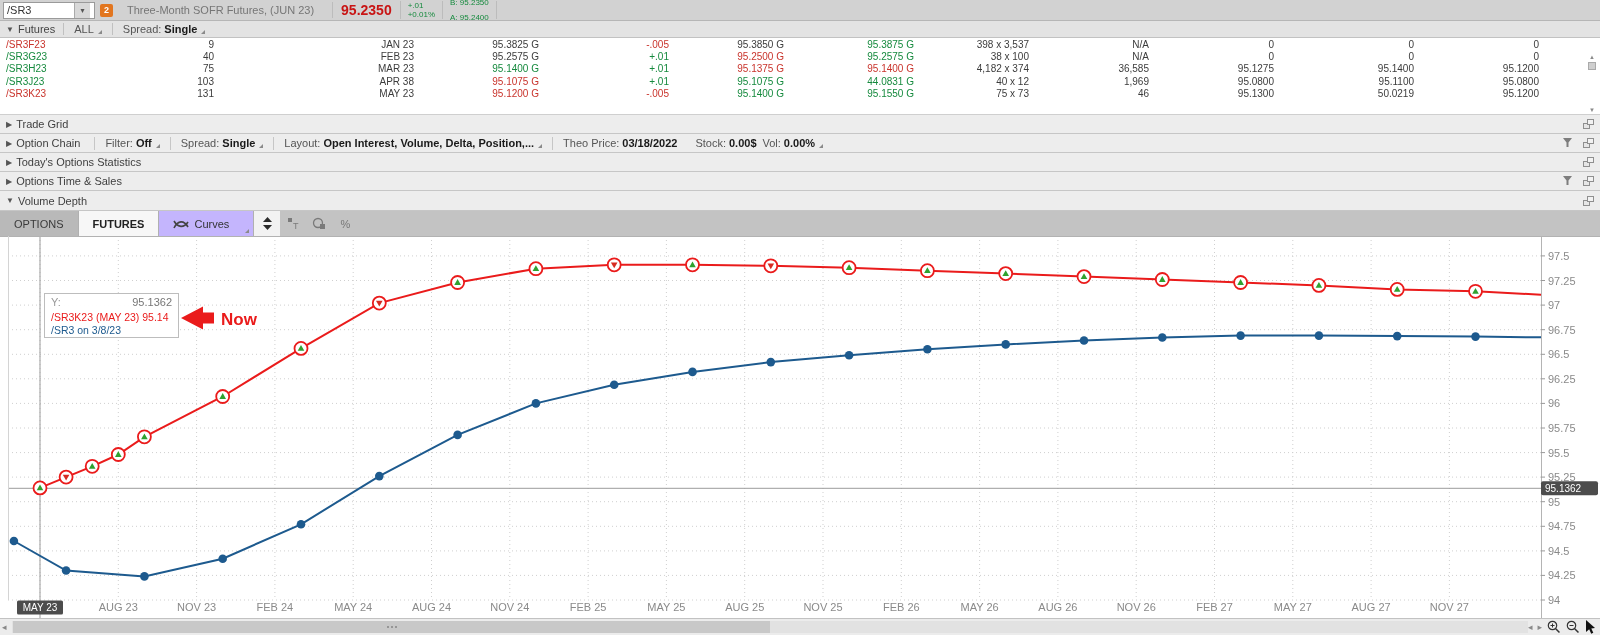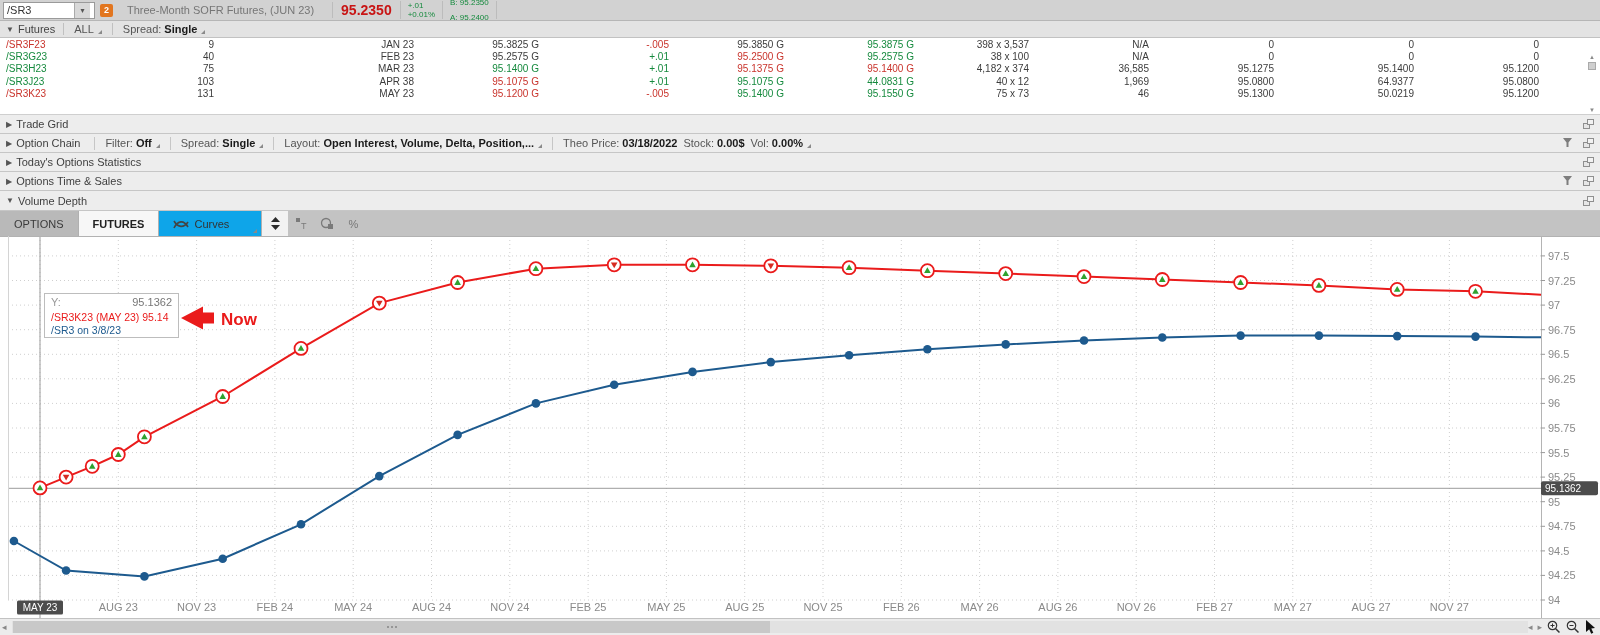--- a/index.html
+++ b/index.html
@@ -48,21 +48,21 @@
   .popout{width:11px;height:10px;position:relative;display:inline-block;cursor:pointer;}
   .popout i{position:absolute;border:1px solid #8f8f8f;background:#e6e6e6;width:7px;height:6px;display:block;}
   .popout i:first-child{left:0;bottom:0;}
   .popout i:last-child{right:0;top:0;background:#f2f2f2;}
 
   
   .tabsrow{height:25px;flex:0 0 25px;background:#c3c3c3;display:flex;align-items:stretch;font-size:11px;color:#333;}
   .tab{display:flex;align-items:center;padding:0 14px;cursor:pointer;border-right:1px solid #b0b0b0;}
   .tab.inactive{background:#b9b9b9;color:#3a3a3a;}
   .tab.active{background:#f7f7f7;font-weight:bold;color:#222;}
-  .tab.curves{background:#0ea5e9;position:relative;padding-right:32px;justify-content:space-between;}
+  .tab.curves{background:#c4b5fd;position:relative;padding-right:24px;justify-content:space-between;}
   .tab.curves::after{content:"";position:absolute;right:4px;bottom:3px;width:0;height:0;border-left:4px solid transparent;border-bottom:4px solid #8a8a8a;}
   .toolbtn{width:26px;display:flex;align-items:center;justify-content:center;cursor:pointer;color:#777;}
   .toolbtn.active{background:#f2f2f2;color:#222;}
   .pct{font-size:11px;}
 
   
   .chartwrap{position:relative;height:382px;flex:0 0 382px;background:#fff;padding-left:40px;}
   .chartwrap svg{position:absolute;left:0;top:0;}
   .grid{stroke:#cfcfcf;stroke-width:1;stroke-dasharray:1 3;fill:none;}
   .xh{stroke:#9b9b9b;stroke-width:1;}
@@ -165,21 +165,21 @@
           <span class="cell c-green">/SR3J23</span>
           <span class="cell num">103</span>
           <span class="cell num">APR 38</span>
           <span class="cell num c-red">95.1075 G</span>
           <span class="cell num c-green">+.01</span>
           <span class="cell num c-green">95.1075 G</span>
           <span class="cell num c-green">44.0831 G</span>
           <span class="cell num">40 x 12</span>
           <span class="cell num">1,969</span>
           <span class="cell num">95.0800</span>
-          <span class="cell num">64.9377</span>
+          <span class="cell num">95.1100</span>
           <span class="cell num">95.0800</span>
         </div>
         <div class="trow">
           <span class="cell c-red">/SR3K23</span>
           <span class="cell num">131</span>
           <span class="cell num">MAY 23</span>
           <span class="cell num c-red">95.1200 G</span>
           <span class="cell num c-red">-.005</span>
           <span class="cell num c-green">95.1400 G</span>
           <span class="cell num c-green">95.1550 G</span>
@@ -224,21 +224,21 @@
     </span>
     <span class="secsep"></span>
     <span class="ddctl">
       <span class="blab">Layout:</span>
       <span class="bval">Open Interest, Volume, Delta, Position,...</span>
     </span>
     <span class="secsep"></span>
     <span class="ddctl">
       <span class="blab">Theo Price:</span>
       <span class="bval">03/18/2022</span>
-      <span class="blab" style="margin-left:6px">Stock:</span>
+      <span class="blab" style="margin-left:18px">Stock:</span>
       <span class="bval">0.00$</span>
       <span class="blab" style="margin-left:6px">Vol:</span>
       <span class="bval">0.00%</span>
     </span>
     <span class="righticons">
       <svg width="11" height="10">
           <polygon points="1,0 10,0 6.5,4.5 6.5,9 4.5,9 4.5,4.5" fill="#7d7d7d"></polygon>
         </svg>
       <span class="popout">
           <i></i>

